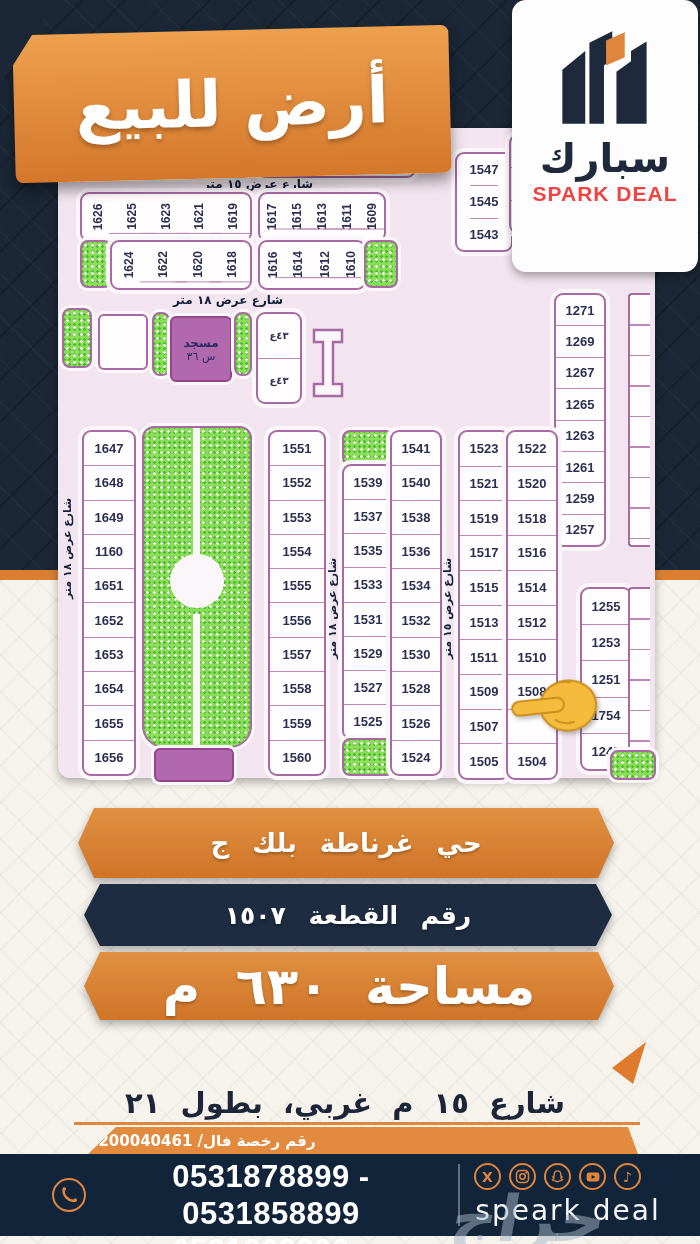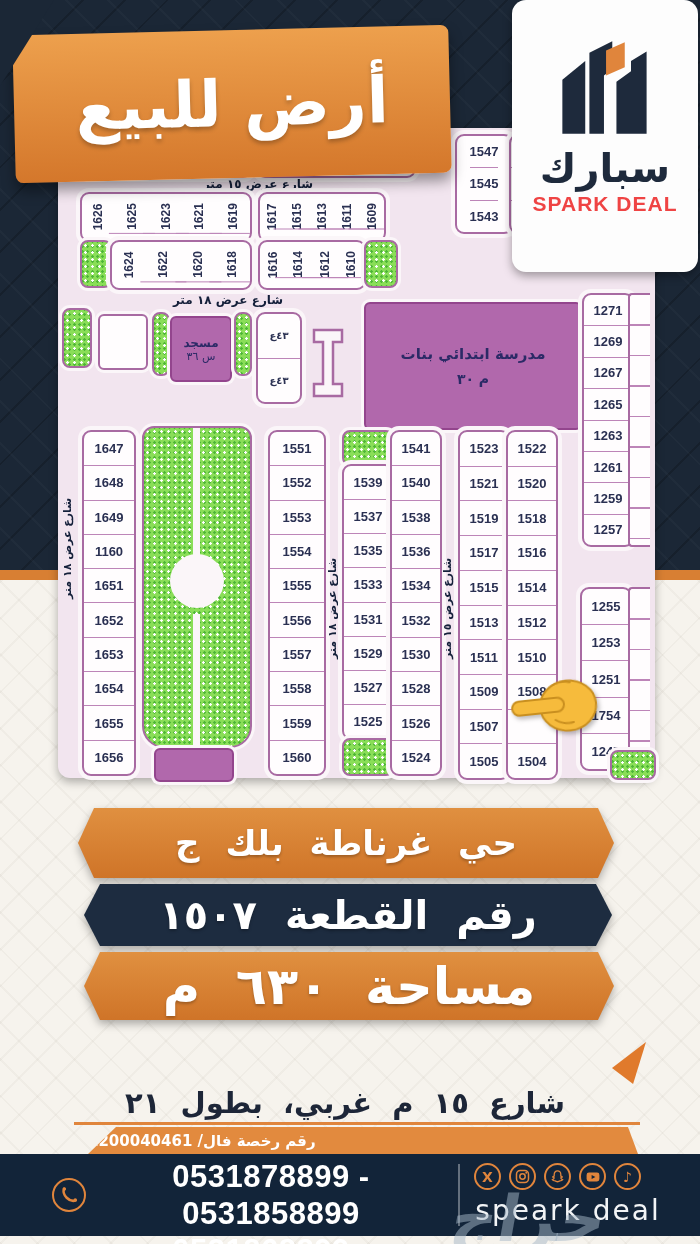--- a/index.html
+++ b/index.html
@@ -54,36 +54,36 @@
     transform:rotate(-1.4deg);box-shadow:0 8px 14px rgba(0,0,0,.4);
     display:flex;align-items:center;justify-content:center;}
   .title-banner span{font:bold 64px "DejaVu Sans",sans-serif;color:#ffffff;
     text-shadow:0 3px 4px rgba(0,0,0,.25);}
   .corner-tri{position:absolute;left:0;top:0;width:54px;height:86px;background:#1b2736;
     clip-path:polygon(0 0,100% 0,0 100%);}
 
   
   .logo-card{position:absolute;left:512px;top:0;width:186px;height:272px;background:#fdfdfd;
     border-radius:14px;box-shadow:0 4px 10px rgba(0,0,0,.35);
-    display:flex;flex-direction:column;align-items:center;justify-content:flex-start;padding-top:36px;box-sizing:border-box;}
+    display:flex;flex-direction:column;align-items:center;justify-content:flex-start;padding-top:26px;box-sizing:border-box;}
   .logo-ar{font:bold 40px "DejaVu Sans",sans-serif;color:#1e2a3c;line-height:40px;margin-top:8px;}
   .logo-en{font:bold 21px "Liberation Sans",sans-serif;color:#ef4444;letter-spacing:1px;margin-top:4px;}
 
   
   .rib-wrap{position:absolute;filter:drop-shadow(0 4px 4px rgba(0,0,0,.3));}
   .ribbon{width:100%;height:100%;display:flex;align-items:center;justify-content:center;direction:rtl;
     clip-path:polygon(0 50%,16px 0,calc(100% - 16px) 0,100% 50%,calc(100% - 16px) 100%,16px 100%);}
   .rib-orange{background:linear-gradient(180deg,#e09040,#cf7428);}
   .rib-navy{background:#1d2c40;}
   .ribbon span{color:#fff;font-family:"DejaVu Sans",sans-serif;font-weight:bold;
     text-shadow:0 2px 3px rgba(0,0,0,.25);word-spacing:14px;}
   .r1{left:78px;top:808px;width:536px;height:70px;}
-  .r1 span{font-size:34px;}
+  .r1 span{font-size:26px;}
   .r2{left:84px;top:884px;width:528px;height:62px;}
-  .r2 span{font-size:40px;text-align:right;}
+  .r2 span{font-size:25px;text-align:right;}
   .r3{left:84px;top:952px;width:530px;height:68px;}
   .r3 span{font-size:51px;word-spacing:18px;}
 
   
   .arrow-tri{position:absolute;left:612px;top:1042px;width:34px;height:42px;background:#e07a2c;
     clip-path:polygon(100% 0,62% 100%,0 62%);}
   .street-note{position:absolute;left:40px;top:1078px;width:610px;height:42px;direction:rtl;
     display:flex;align-items:flex-end;justify-content:center;
     font:bold 29px "DejaVu Sans",sans-serif;color:#1d2638;word-spacing:10px;}
   .note-underline{position:absolute;left:74px;top:1122px;width:566px;height:3px;background:#e0853c;}
@@ -112,36 +112,36 @@
   .rowTopA{left:22px;top:4px;width:168px;height:42px;}
   .rowTopB{left:198px;top:4px;width:156px;height:42px;}
   .lblS15{left:90px;top:49px;width:220px;}
   .r2tl{left:22px;top:64px;width:168px;height:46px;}
   .r2tr{left:200px;top:64px;width:124px;height:46px;}
   .r2bl{left:52px;top:112px;width:138px;height:46px;}
   .r2br{left:200px;top:112px;width:104px;height:46px;}
   .parkA{left:22px;top:112px;width:28px;height:44px;}
   .parkB{left:306px;top:112px;width:30px;height:44px;}
   .lblS18{left:50px;top:165px;width:240px;}
-  .b1547{left:397px;top:6px;width:54px;height:96px;align-items:center;}
+  .b1547{left:397px;top:24px;width:54px;height:96px;align-items:center;}
   .b1547p{left:451px;top:6px;width:19px;height:96px;}
   .parkM1{left:4px;top:180px;width:26px;height:56px;}
   .wb1{left:40px;top:186px;width:46px;height:52px;}
   .parkM2{left:94px;top:184px;width:14px;height:60px;}
   .mosque{left:112px;top:188px;width:58px;height:62px;}
   .mosque .l1{font:bold 12px "DejaVu Sans",sans-serif;}
   .mosque .l2{font:11px "DejaVu Sans",sans-serif;}
   .parkM3{left:176px;top:184px;width:14px;height:60px;}
   .utility{left:198px;top:184px;width:42px;height:88px;justify-content:center;}
   .utility>div{font:bold 10px "DejaVu Sans",sans-serif;}
   .ibeam{position:absolute;left:248px;top:196px;}
   .school{left:306px;top:174px;width:214px;height:124px;}
   .school .l1{font:bold 15px "DejaVu Sans",sans-serif;}
   .school .l2{font:bold 14px "DejaVu Sans",sans-serif;margin-top:8px;}
-  .colRA{left:524px;top:165px;width:48px;height:250px;}
+  .colRA{left:496px;top:165px;width:48px;height:250px;}
   .clipRA{left:570px;top:165px;width:20px;height:250px;}
   .colRB{left:522px;top:459px;width:48px;height:180px;}
   .clipRB{left:570px;top:459px;width:20px;height:180px;}
   .vl18L{left:-2px;top:330px;width:24px;height:180px;}
   .c1647{left:24px;top:302px;width:50px;height:342px;}
   .parkStrip{left:84px;top:298px;width:106px;height:318px;border-radius:12px 12px 22px 22px;}
   .c1551{left:210px;top:302px;width:54px;height:342px;}
   .vl18M{left:266px;top:380px;width:18px;height:200px;}
   .parkTopA{left:284px;top:302px;width:48px;height:32px;}
   .c1539{left:284px;top:336px;width:48px;height:272px;}
@@ -237,24 +237,20 @@
     <div class="park parkM3"></div>
     <div class="pcol utility">
         <div>٤٣ع</div>
         <div>٤٣ع</div>
       </div>
 
     <svg class="ibeam" width="44" height="78" viewBox="0 0 44 78">
       <path d="M8 6 h28 v12 h-9 v42 h9 v12 h-28 v-12 h9 V18 h-9 Z" fill="#fbf6f9" stroke="#a86aa2" stroke-width="2.5"></path>
     </svg>
 
-    <div class="purple school">
-      <div class="l1">مدرسة ابتدائي بنات</div>
-      <div class="l2">م ٣٠</div>
-    </div>
 
     <div class="pcol colRA">
         <div>1271</div>
         <div>1269</div>
         <div>1267</div>
         <div>1265</div>
         <div>1263</div>
         <div>1261</div>
         <div>1259</div>
         <div>1257</div>

